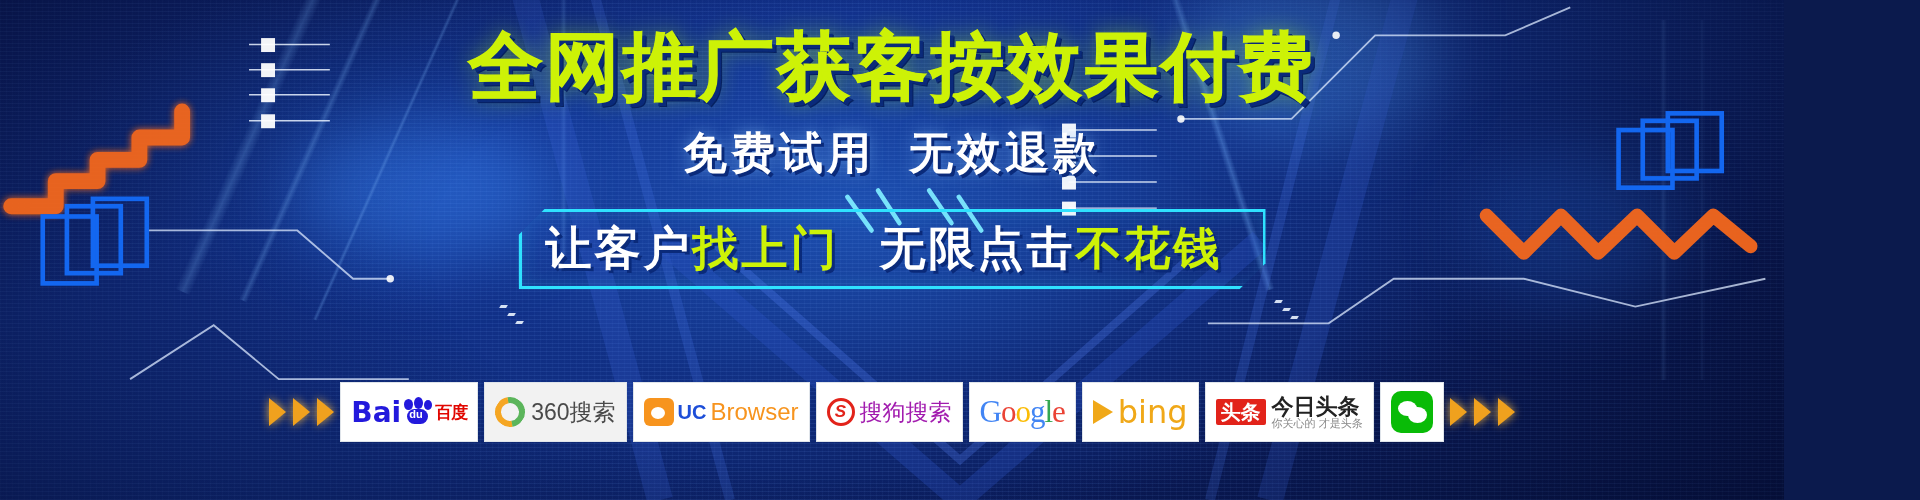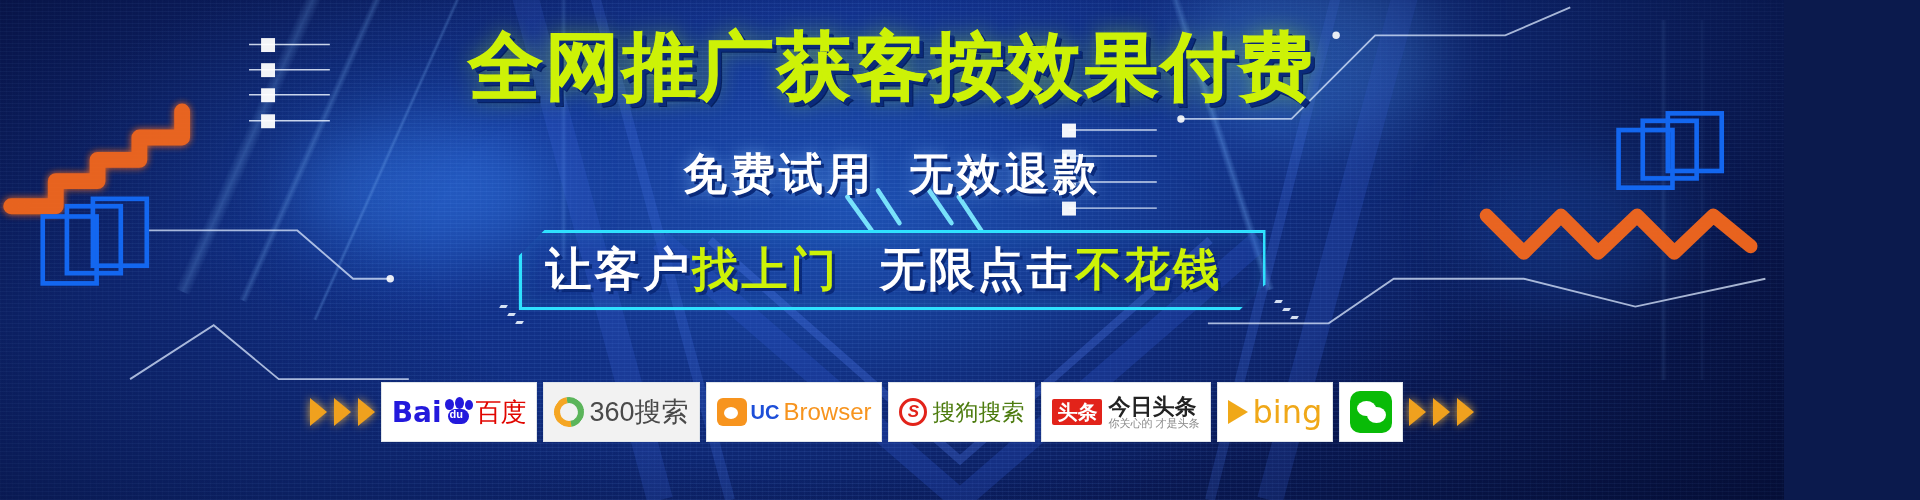--- a/index.html
+++ b/index.html
@@ -36,21 +36,21 @@
   .copy{position:absolute;left:0;right:0;top:30px;text-align:center;z-index:6;}
   .headline{
     font-size:74px;font-weight:700;letter-spacing:3px;line-height:1;
     color:#cdf207;
     text-shadow:
       4px 4px 0 #0a2a7a, 5px 5px 0 #06205f,
       0 0 22px rgba(180,255,30,.45);
     -webkit-text-stroke:1px #cdf207;
   }
   .subline{
-    margin-top:41px;font-size:44px;font-weight:700;letter-spacing:4px;color:#ffffff;
+    margin-top:20px;font-size:44px;font-weight:700;letter-spacing:4px;color:#ffffff;
     text-shadow:3px 3px 0 #0a2a7a, 0 0 16px rgba(140,200,255,.55);
   }
   .subline .gap{display:inline-block;width:34px;}
 
   
   .boxwrap{position:relative;display:inline-block;margin-top:26px;}
   .cyanbox{
     position:relative;padding:12px 40px 14px 24px;
     border:3px solid #2fe2ff;
     box-shadow:0 0 14px rgba(47,226,255,.75), inset 0 0 18px rgba(47,226,255,.15);
@@ -72,36 +72,36 @@
   .chev span{
     display:block;width:0;height:0;border-top:14px solid transparent;border-bottom:14px solid transparent;
     border-left:17px solid #f0a11e;filter:drop-shadow(0 0 5px rgba(255,190,60,.85));
   }
 
   
   .baidu{display:flex;align-items:center;gap:2px;}
   .baidu .bai{color:#2319dc;font-size:28px;font-weight:700;font-family:"DejaVu Sans",sans-serif;}
   .baidu .paw{width:30px;height:26px;position:relative;}
   .baidu .paw i{position:absolute;background:#2319dc;border-radius:50%;}
-  .baidu .cn{color:#e10600;font-size:26px;font-weight:400;letter-spacing:-1px;}
+  .baidu .cn{color:#e10600;font-size:17px;font-weight:700;letter-spacing:-1px;}
   .baidu .du{position:absolute;left:6px;top:9px;color:#fff;font-size:11px;font-weight:700;z-index:3;}
 
   .l360{display:flex;align-items:center;gap:6px;}
   .ring{width:30px;height:30px;border-radius:50%;border:6px solid #f5a623;border-top-color:#5bb55b;border-right-color:#5bb55b;transform:rotate(35deg);}
-  .l360 .t{color:#4a4a4a;font-size:27px;font-weight:400;letter-spacing:0px;}
+  .l360 .t{color:#4a4a4a;font-size:23px;font-weight:400;letter-spacing:0px;}
 
   .uc{display:flex;align-items:center;gap:4px;}
   .uc .sq{width:30px;height:28px;border-radius:6px;background:#f7941e;position:relative;}
   .uc .sq::after{content:"";position:absolute;left:7px;top:9px;width:14px;height:12px;border-radius:50%;background:#fff;}
   .uc .t1{color:#1d4ed8;font-size:20px;font-weight:700;}
   .uc .t2{color:#f7941e;font-size:24px;font-weight:400;}
 
   .sogou{display:flex;align-items:center;gap:5px;}
   .sogou .c{width:28px;height:28px;border-radius:50%;border:3px solid #e2231a;color:#e2231a;font-size:17px;font-weight:700;display:flex;align-items:center;justify-content:center;font-style:italic;}
-  .sogou .t{color:#4d7c0f;font-size:23px;}
+  .sogou .t{color:#a21caf;font-size:23px;}
 
   .google{font-family:"Liberation Serif","DejaVu Serif",serif;font-size:31px;letter-spacing:-1px;}
   .google .b{color:#4285F4;} .google .r{color:#EA4335;} .google .y{color:#FBBC05;} .google .g{color:#34A853;}
 
   .bing{display:flex;align-items:center;gap:5px;}
   .bing .mark{width:0;height:0;border-left:20px solid #f0a818;border-top:12px solid transparent;border-bottom:12px solid transparent;}
   .bing .t{color:#f0a818;font-size:32px;font-family:"DejaVu Sans",sans-serif;}
 
   .tt{display:flex;align-items:center;gap:6px;}
   .tt .box{background:#e2231a;color:#fff;font-size:20px;font-weight:700;padding:3px 5px;line-height:1;border-radius:2px;}
@@ -292,39 +292,42 @@
       </div>
     </div>
 
     <div class="logo">
       <div class="sogou">
         <span class="c">S</span>
         <span class="t">搜狗搜索</span>
       </div>
     </div>
 
+    <div class="logo">
+      <div class="google"><span class="b">G</span><span class="r">o</span><span class="y">o</span><span class="b">g</span><span class="g">l</span><span class="r">e</span></div>
+    </div>
+
+    <div class="logo">
+      <div class="bing">
+        <span class="mark"></span>
+        <span class="t">bing</span>
+      </div>
+    </div>
 
     <div class="logo">
       <div class="tt">
         <span class="box">头条</span>
         <span class="col">
           <span class="big">今日头条</span>
           <span class="small">你关心的 才是头条</span>
         </span>
       </div>
     </div>
 
     <div class="logo">
-      <div class="bing">
-        <span class="mark"></span>
-        <span class="t">bing</span>
-      </div>
-    </div>
-
-    <div class="logo">
       <span class="wx">
         <i style="left:7px;top:10px;width:19px;height:15px;"></i>
         <i style="left:17px;top:16px;width:19px;height:16px;"></i>
       </span>
     </div>
 
     <div class="chev">
         <span></span>
         <span></span>
         <span></span>

